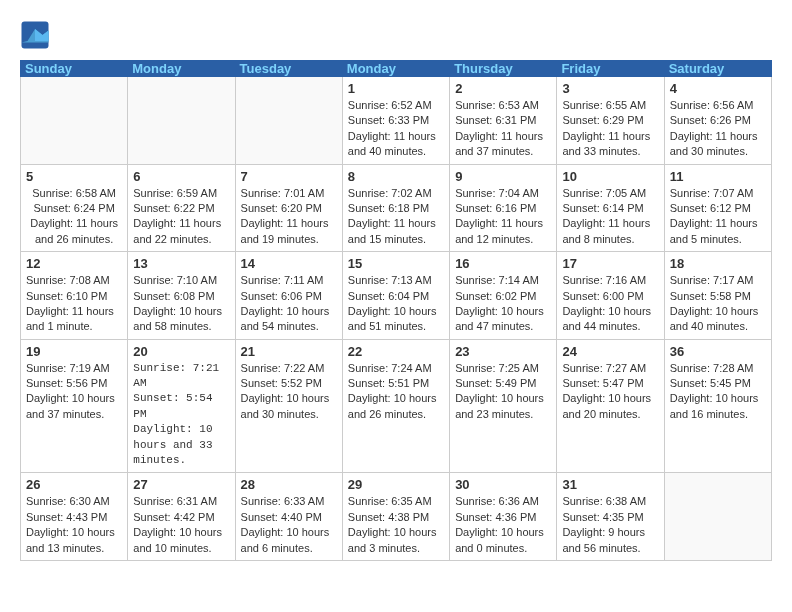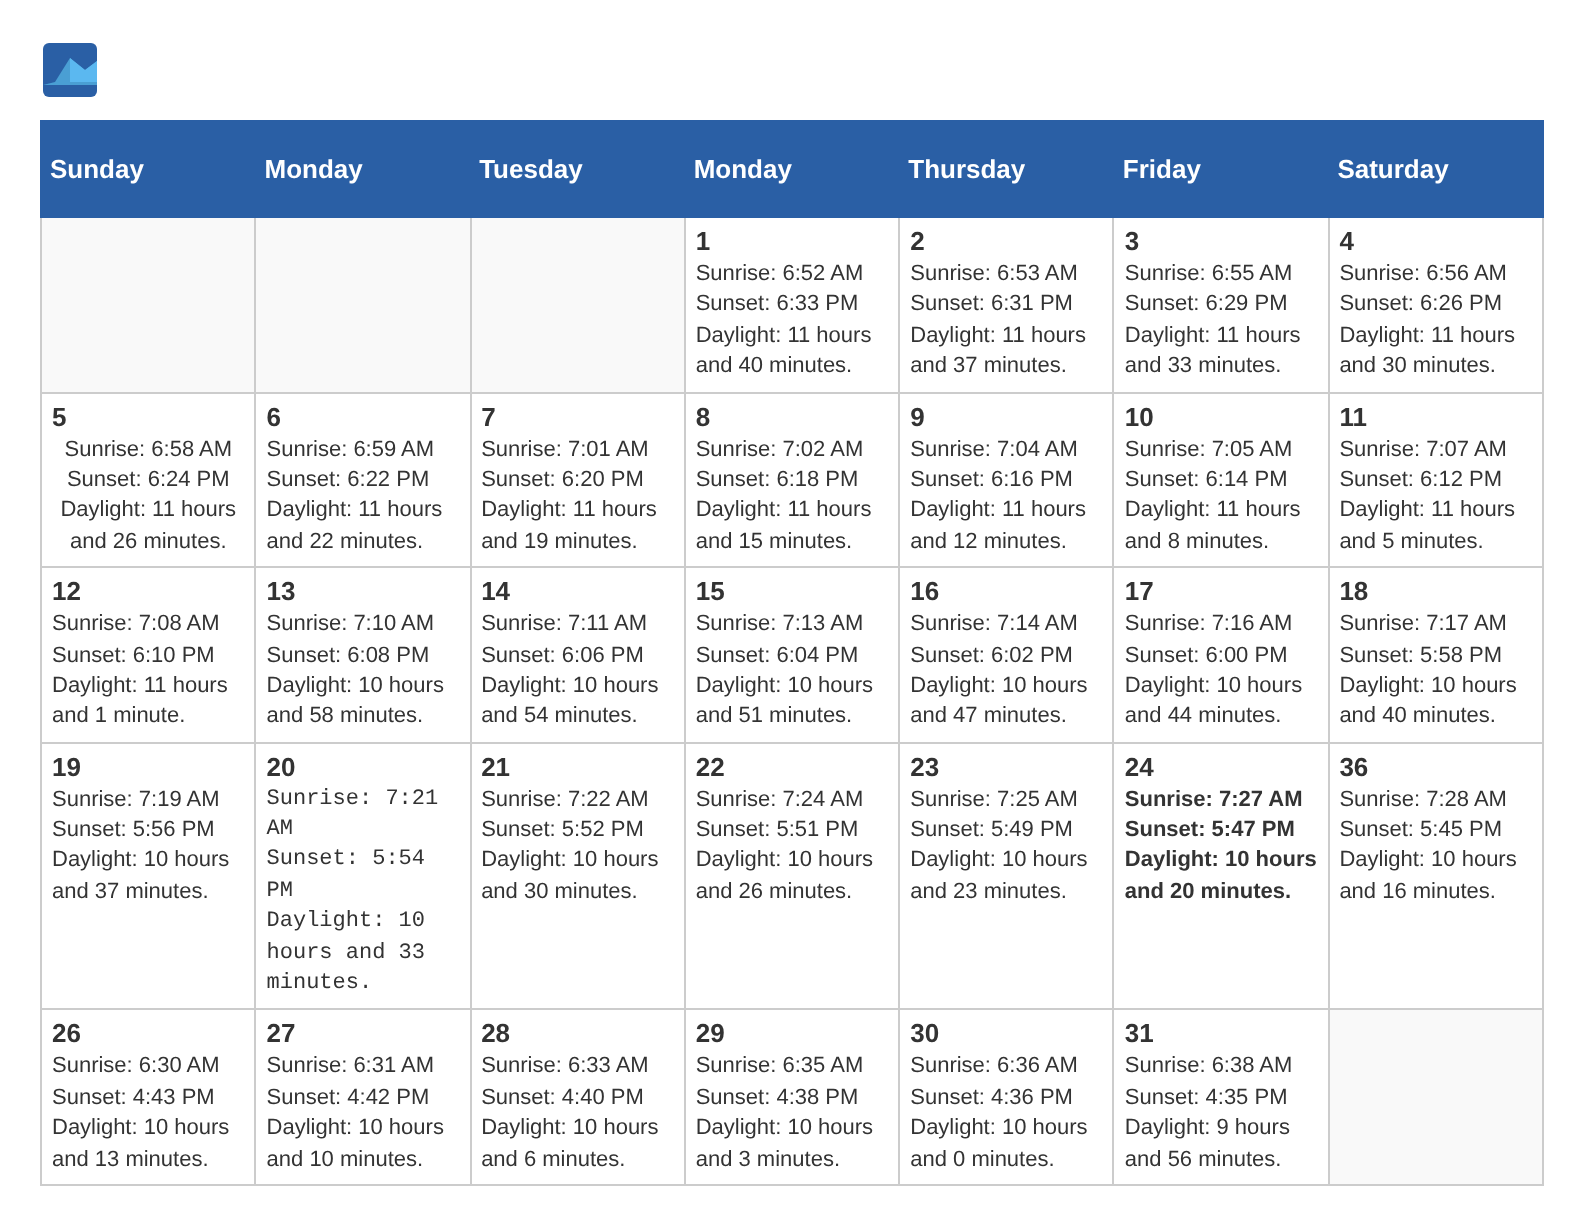--- a/index.html
+++ b/index.html
@@ -52,22 +52,22 @@
       font-size: 16px;
       color: #555;
     }
     .calendar {
       width: 100%;
       border-collapse: collapse;
       font-size: 11px;
     }
     .calendar th {
       background-color: #2a5fa5;
-      color: #ffffff;
-      padding: 16px 4px;
+      color: #7dd3fc;
+      padding: 0 4px;
       text-align: left;
       font-size: 13px;
       font-weight: bold;
       border: 1px solid #2a5fa5;
     }
     .calendar td {
       border: 1px solid #ccc;
       vertical-align: top;
       padding: 4px 5px;
       width: 107px;
@@ -270,21 +270,21 @@
 Daylight: 10 hours and 26 minutes.</div>
         </td>
         <td>
           <span class="day-number">23</span>
           <div class="day-info" style="white-space: pre-line;">Sunrise: 7:25 AM
 Sunset: 5:49 PM
 Daylight: 10 hours and 23 minutes.</div>
         </td>
         <td>
           <span class="day-number">24</span>
-          <div class="day-info" style="white-space: pre-line; font-weight: bold;">Sunrise: 7:27 AM
+          <div class="day-info" style="white-space: pre-line;">Sunrise: 7:27 AM
 Sunset: 5:47 PM
 Daylight: 10 hours and 20 minutes.</div>
         </td>
         <td>
           <span class="day-number">36</span>
           <div class="day-info" style="white-space: pre-line;">Sunrise: 7:28 AM
 Sunset: 5:45 PM
 Daylight: 10 hours and 16 minutes.</div>
         </td>
       </tr>

